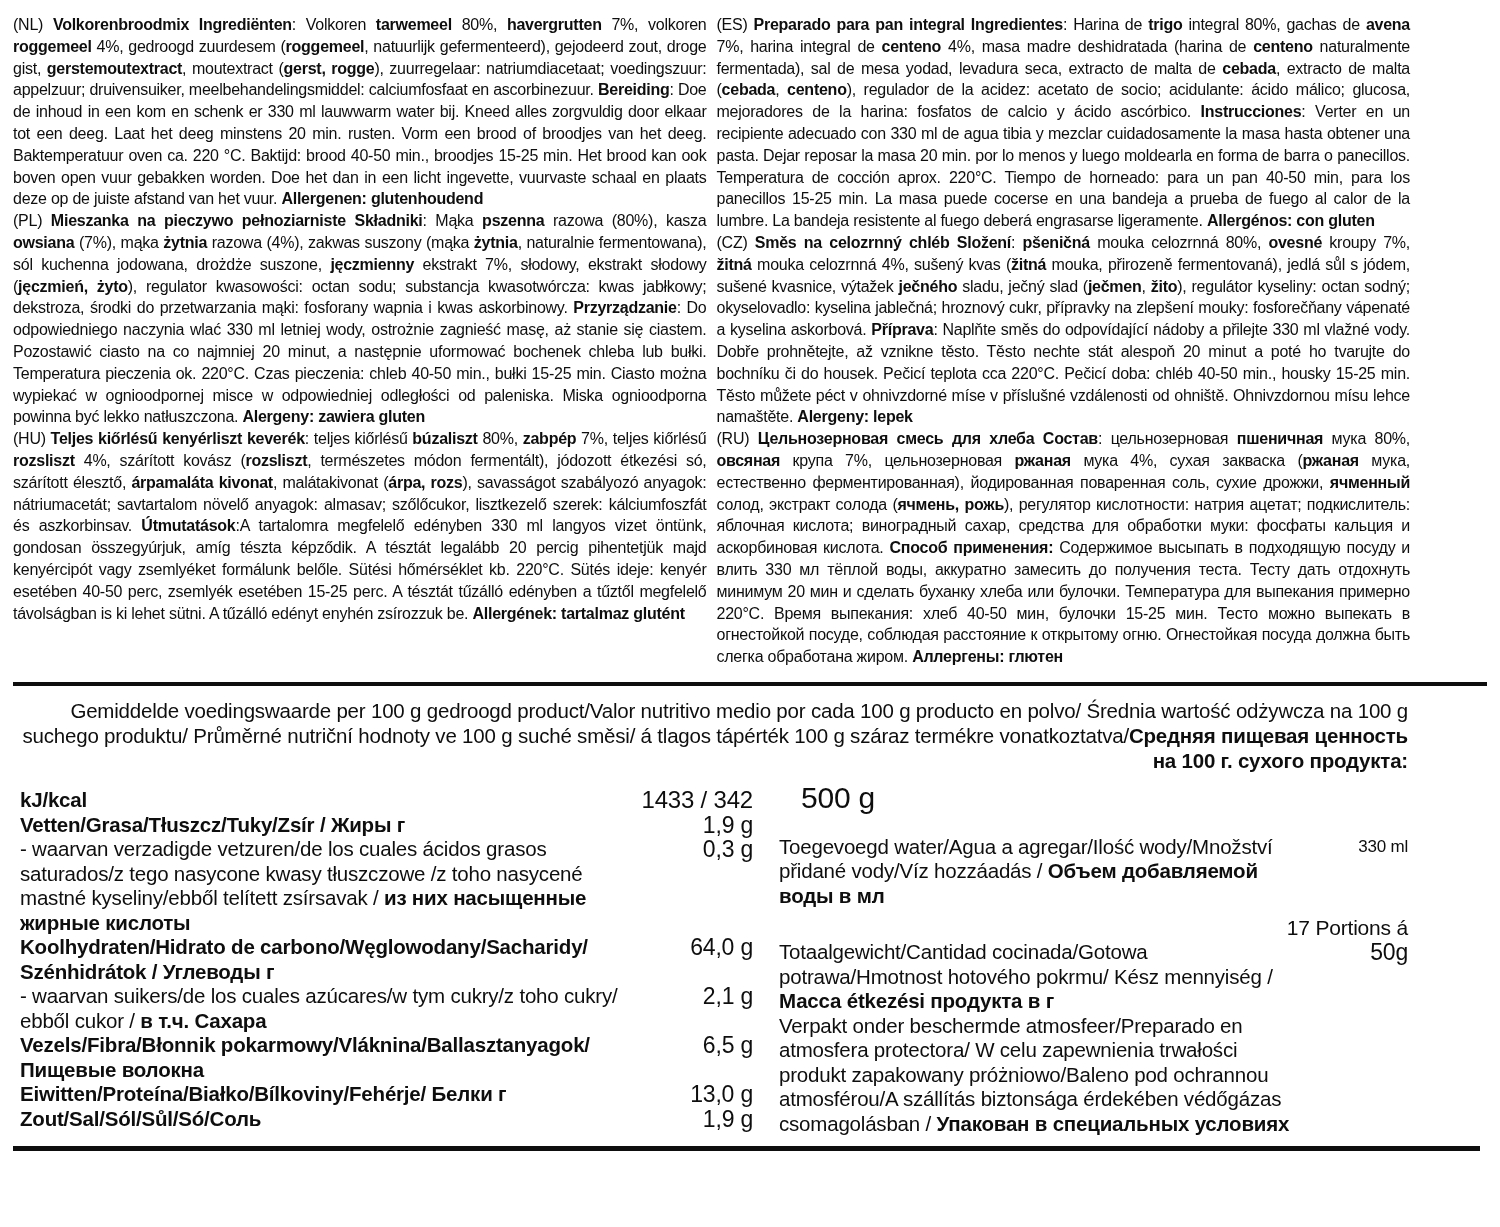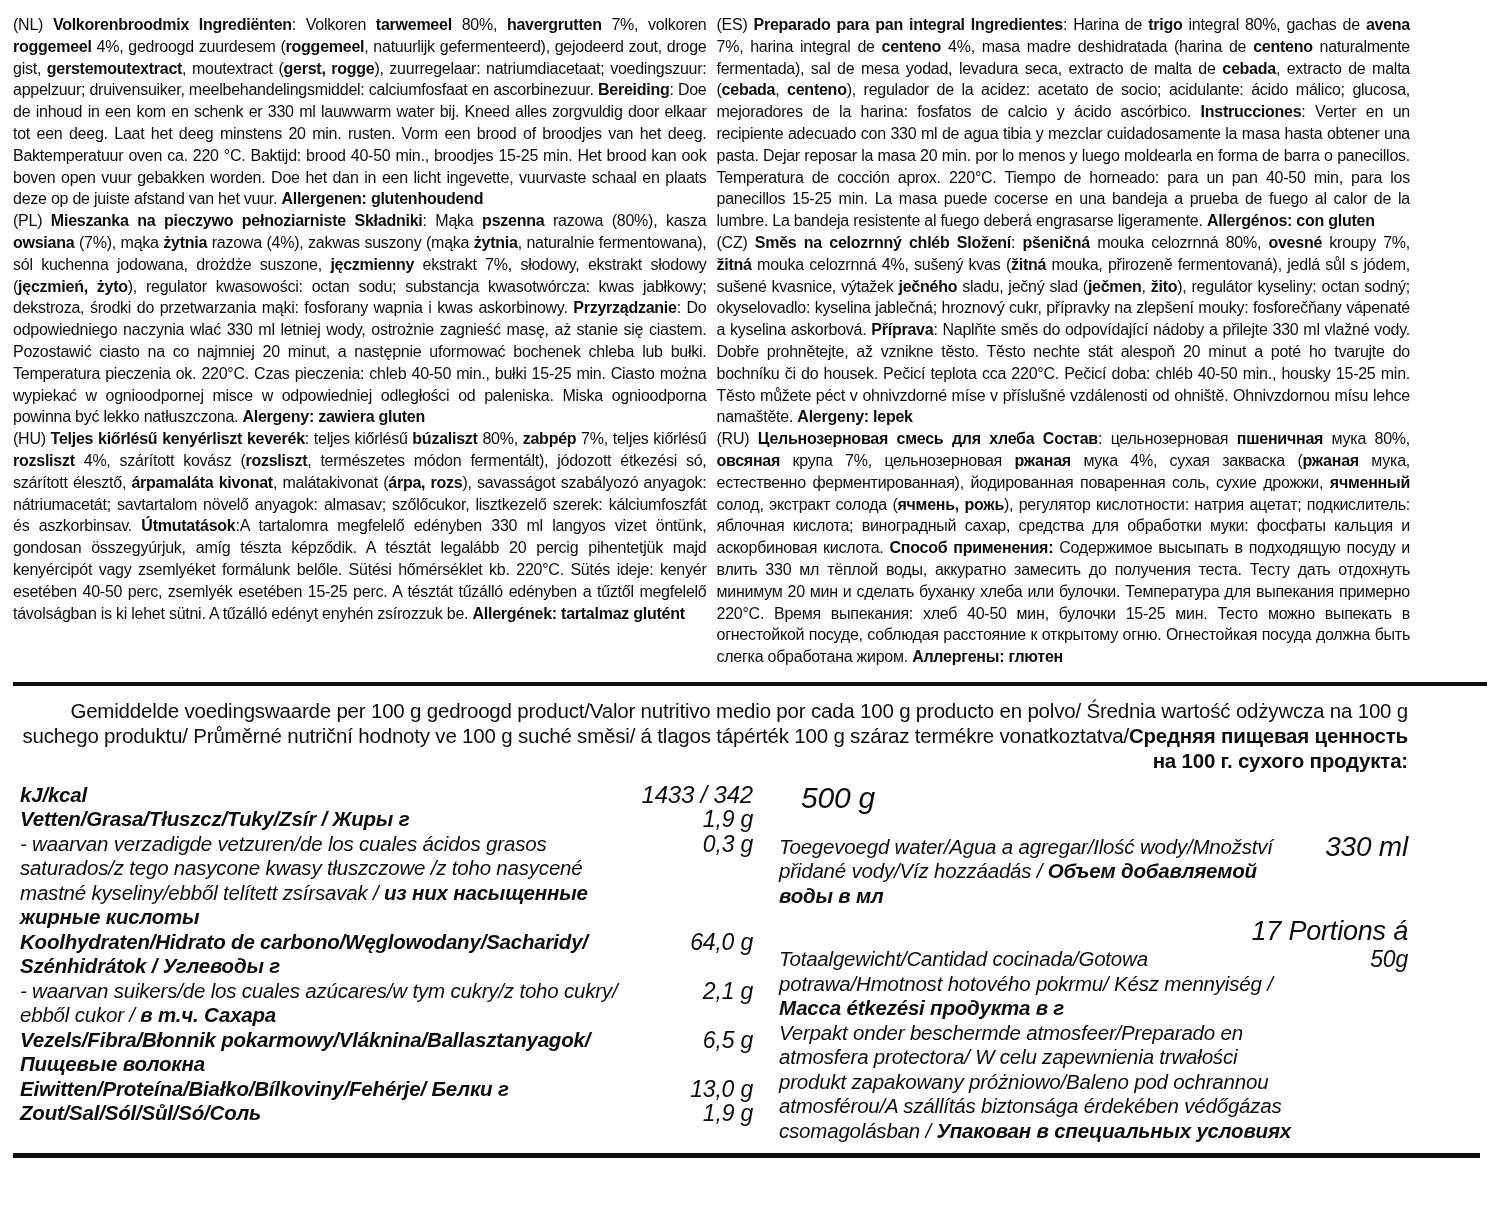--- a/index.html
+++ b/index.html
@@ -36,46 +36,45 @@
   .intro{
     font-size:20.5px;
     line-height:25px;
     letter-spacing:-0.2px;
     margin-bottom:10px;
     text-align:right;
   }
   .n-cols{
     display:flex;
     gap:26px;
-    align-items:flex-start;
-    font-style:italic;
+    align-items:center;
   }
   .n-left{width:733px;flex:none;}
   .n-right{flex:1;}
   .n-row{
     display:flex;
     font-size:20.5px;
     line-height:24.5px;
     letter-spacing:-0.2px;
   }
   .n-label{flex:1;padding-right:10px;}
   .n-value{
     flex:none;
     min-width:96px;
     text-align:right;
     white-space:nowrap;
     font-size:23px;
   }
   .n-left .n-row:nth-child(1) .n-value{font-size:24px;}
   .n-right .n-row:nth-child(1) .n-value{font-size:30px;line-height:30px;}
-  .n-right .n-row:nth-child(2) .n-value{font-size:28px;}
+  .n-right .n-row:nth-child(2) .n-value{font-size:17px;}
   .n-right > :nth-child(2){margin-top:22px;}
   .portions{
     text-align:right;
-    font-size:27px;
+    font-size:21px;
     margin-top:8px;
     letter-spacing:-0.2px;
   }
   .bottom .rule2{
     height:5px;
     background:#0e0e0e;
     margin:10px -72px 0 -7px;
   }
 </style>
 </head>

